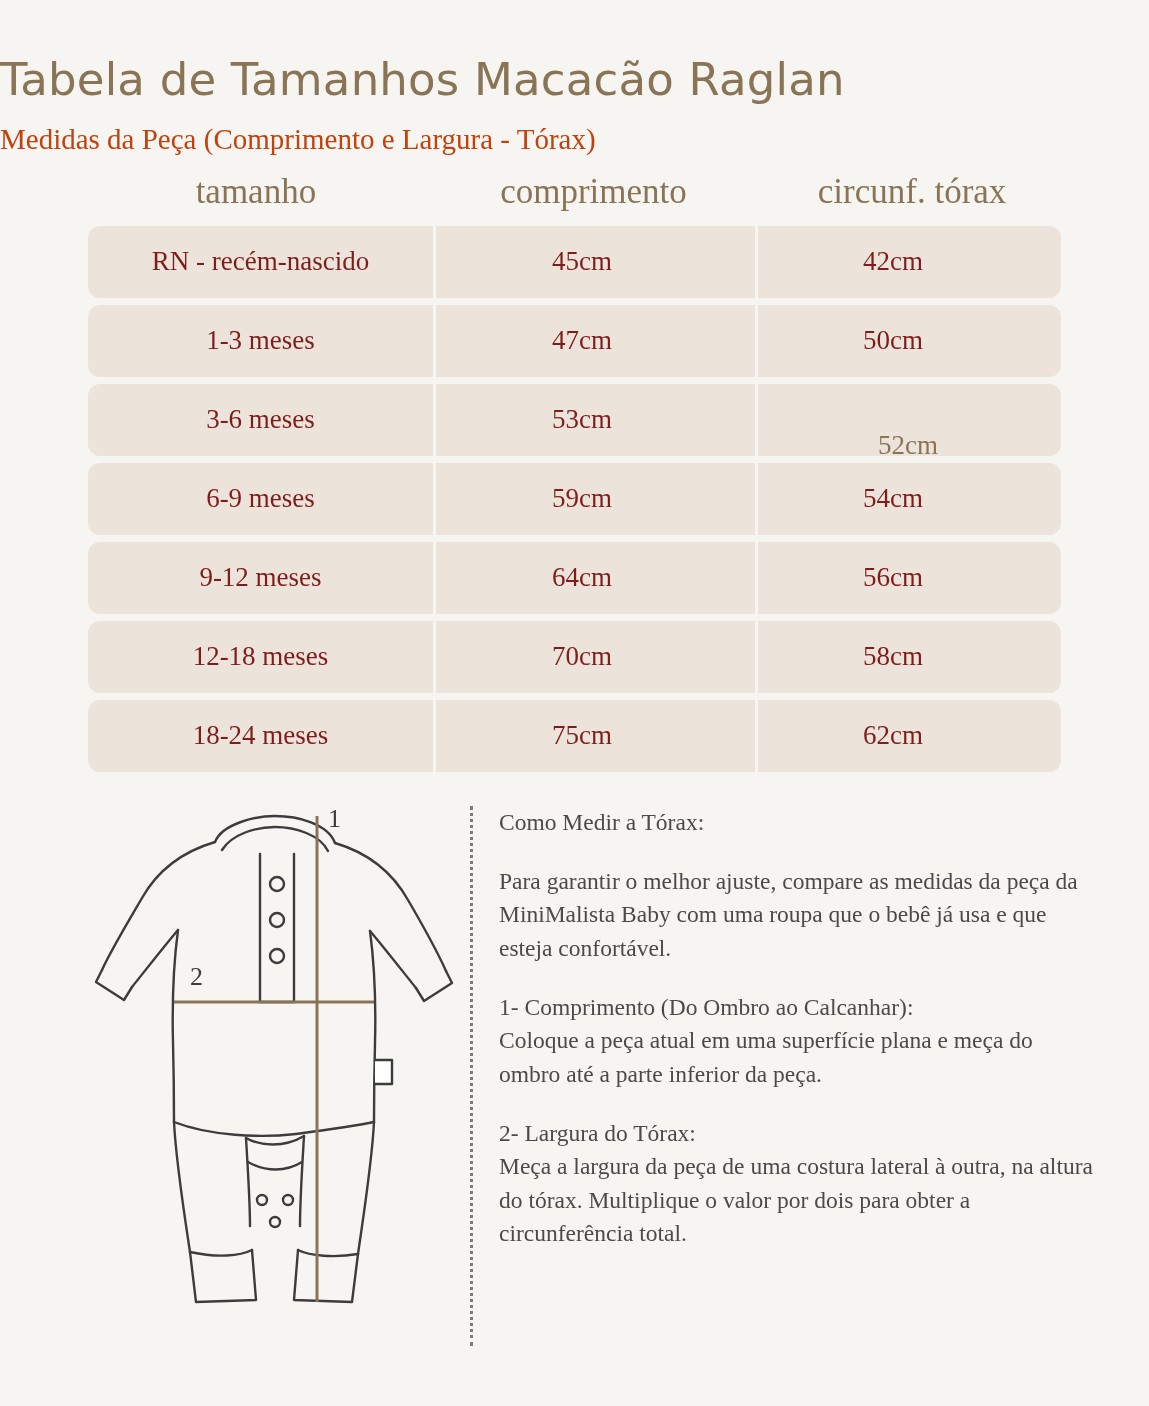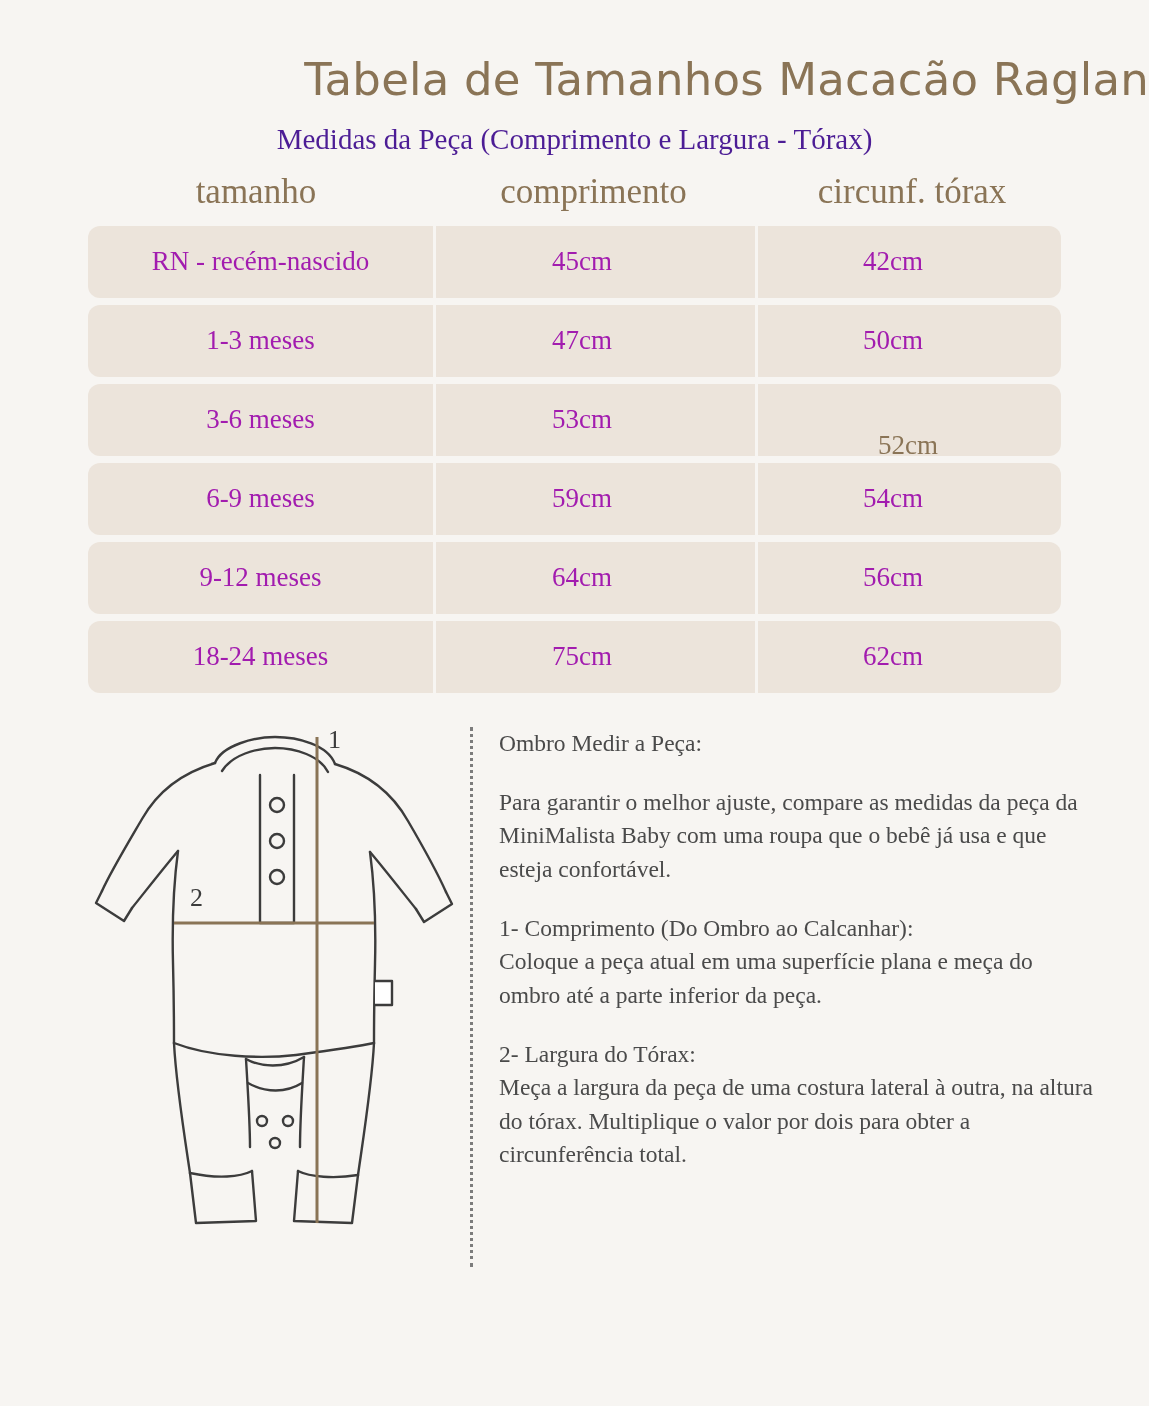--- a/index.html
+++ b/index.html
@@ -17,33 +17,33 @@
   }
 
   .page {
     width: 1149px;
     height: 1406px;
     position: relative;
   }
 
   
   .title {
-    text-align: right;
+    text-align: left;
     font-size: 45px;
     color: #8a7456;
     letter-spacing: 0.2px;
     padding-top: 55px;
     line-height: 1.1;
     font-family: "DejaVu Sans", sans-serif;
     font-weight: 400;
   }
   .subtitle {
-    text-align: center;
+    text-align: left;
     font-size: 29px;
-    color: #4c1d95;
+    color: #c2410c;
     margin-top: 18px;
     font-family: "Liberation Serif", serif;
   }
 
   
   .col-heads {
     display: flex;
     margin-top: 16px;
     padding: 0 88px 0 88px;
     gap: 13px;
@@ -68,21 +68,21 @@
     height: 72px;
     align-items: center;
     background: #ece4db;
     border-radius: 12px;
     margin-bottom: 7px;
     position: relative;
   }
   .row .cell {
     font-size: 27px;
     text-align: center;
-    color: #a21caf;
+    color: #7f1d1d;
     font-family: "Liberation Serif", serif;
   }
   .cell-size   { width: 345px; }
   .cell-length { width: 298px; }
   .cell-chest  { width: 324px; }
 
   
   .row .sep {
     position: absolute;
     top: 0;
@@ -199,20 +199,27 @@
     </div>
 
     <div class="row">
       <div class="cell cell-size">9-12 meses</div>
       <div class="sep sep-1"></div>
       <div class="cell cell-length">64cm</div>
       <div class="sep sep-2"></div>
       <div class="cell cell-chest">56cm</div>
     </div>
 
+    <div class="row">
+      <div class="cell cell-size">12-18 meses</div>
+      <div class="sep sep-1"></div>
+      <div class="cell cell-length">70cm</div>
+      <div class="sep sep-2"></div>
+      <div class="cell cell-chest">58cm</div>
+    </div>
 
     <div class="row">
       <div class="cell cell-size">18-24 meses</div>
       <div class="sep sep-1"></div>
       <div class="cell cell-length">75cm</div>
       <div class="sep sep-2"></div>
       <div class="cell cell-chest">62cm</div>
     </div>
 
   </div>
@@ -269,21 +276,21 @@
           <line x1="104" y1="200" x2="304" y2="200"></line>
         </g>
       </svg>
       <div class="num-label" style="left: 258px; top: 2px;">1</div>
       <div class="num-label" style="left: 120px; top: 160px;">2</div>
     </div>
 
     <div class="divider"></div>
 
     <div class="howto">
-      <div class="h">Ombro Medir a Peça:</div>
+      <div class="h">Como Medir a Tórax:</div>
       <p>Para garantir o melhor ajuste, compare as medidas da peça da MiniMalista Baby com uma roupa que o bebê já usa e que esteja confortável.</p>
       <p>
         <span class="lbl">1- Comprimento (Do Ombro ao Calcanhar):</span>
         <span>Coloque a peça atual em uma superfície plana e meça do ombro até a parte inferior da peça.</span>
       </p>
       <p>
         <span class="lbl">2- Largura do Tórax:</span>
         <span>Meça a largura da peça de uma costura lateral à outra, na altura do tórax. Multiplique o valor por dois para obter a circunferência total.</span>
       </p>
     </div>

